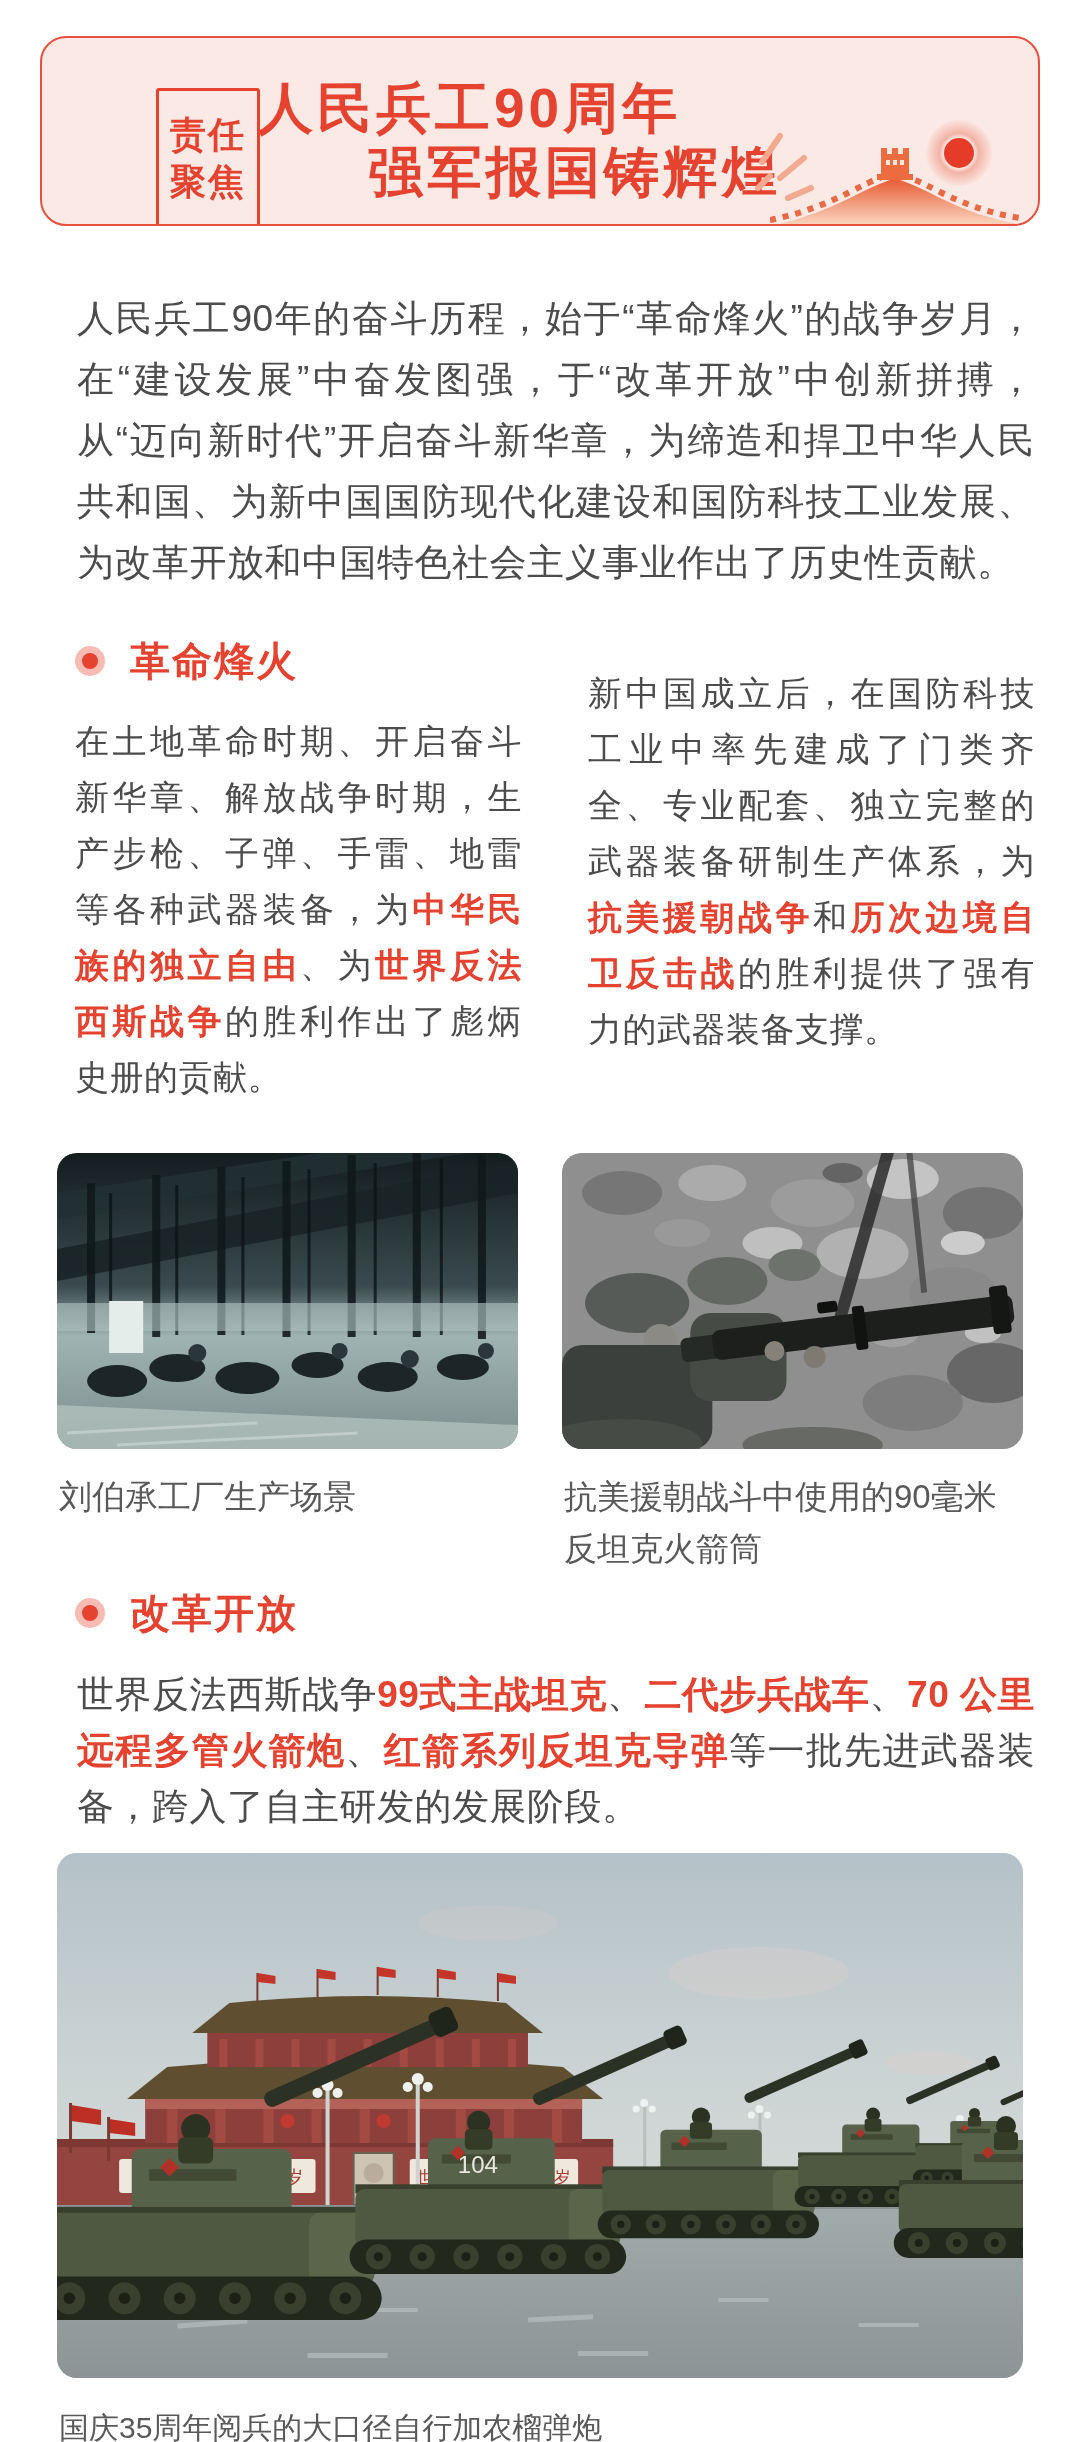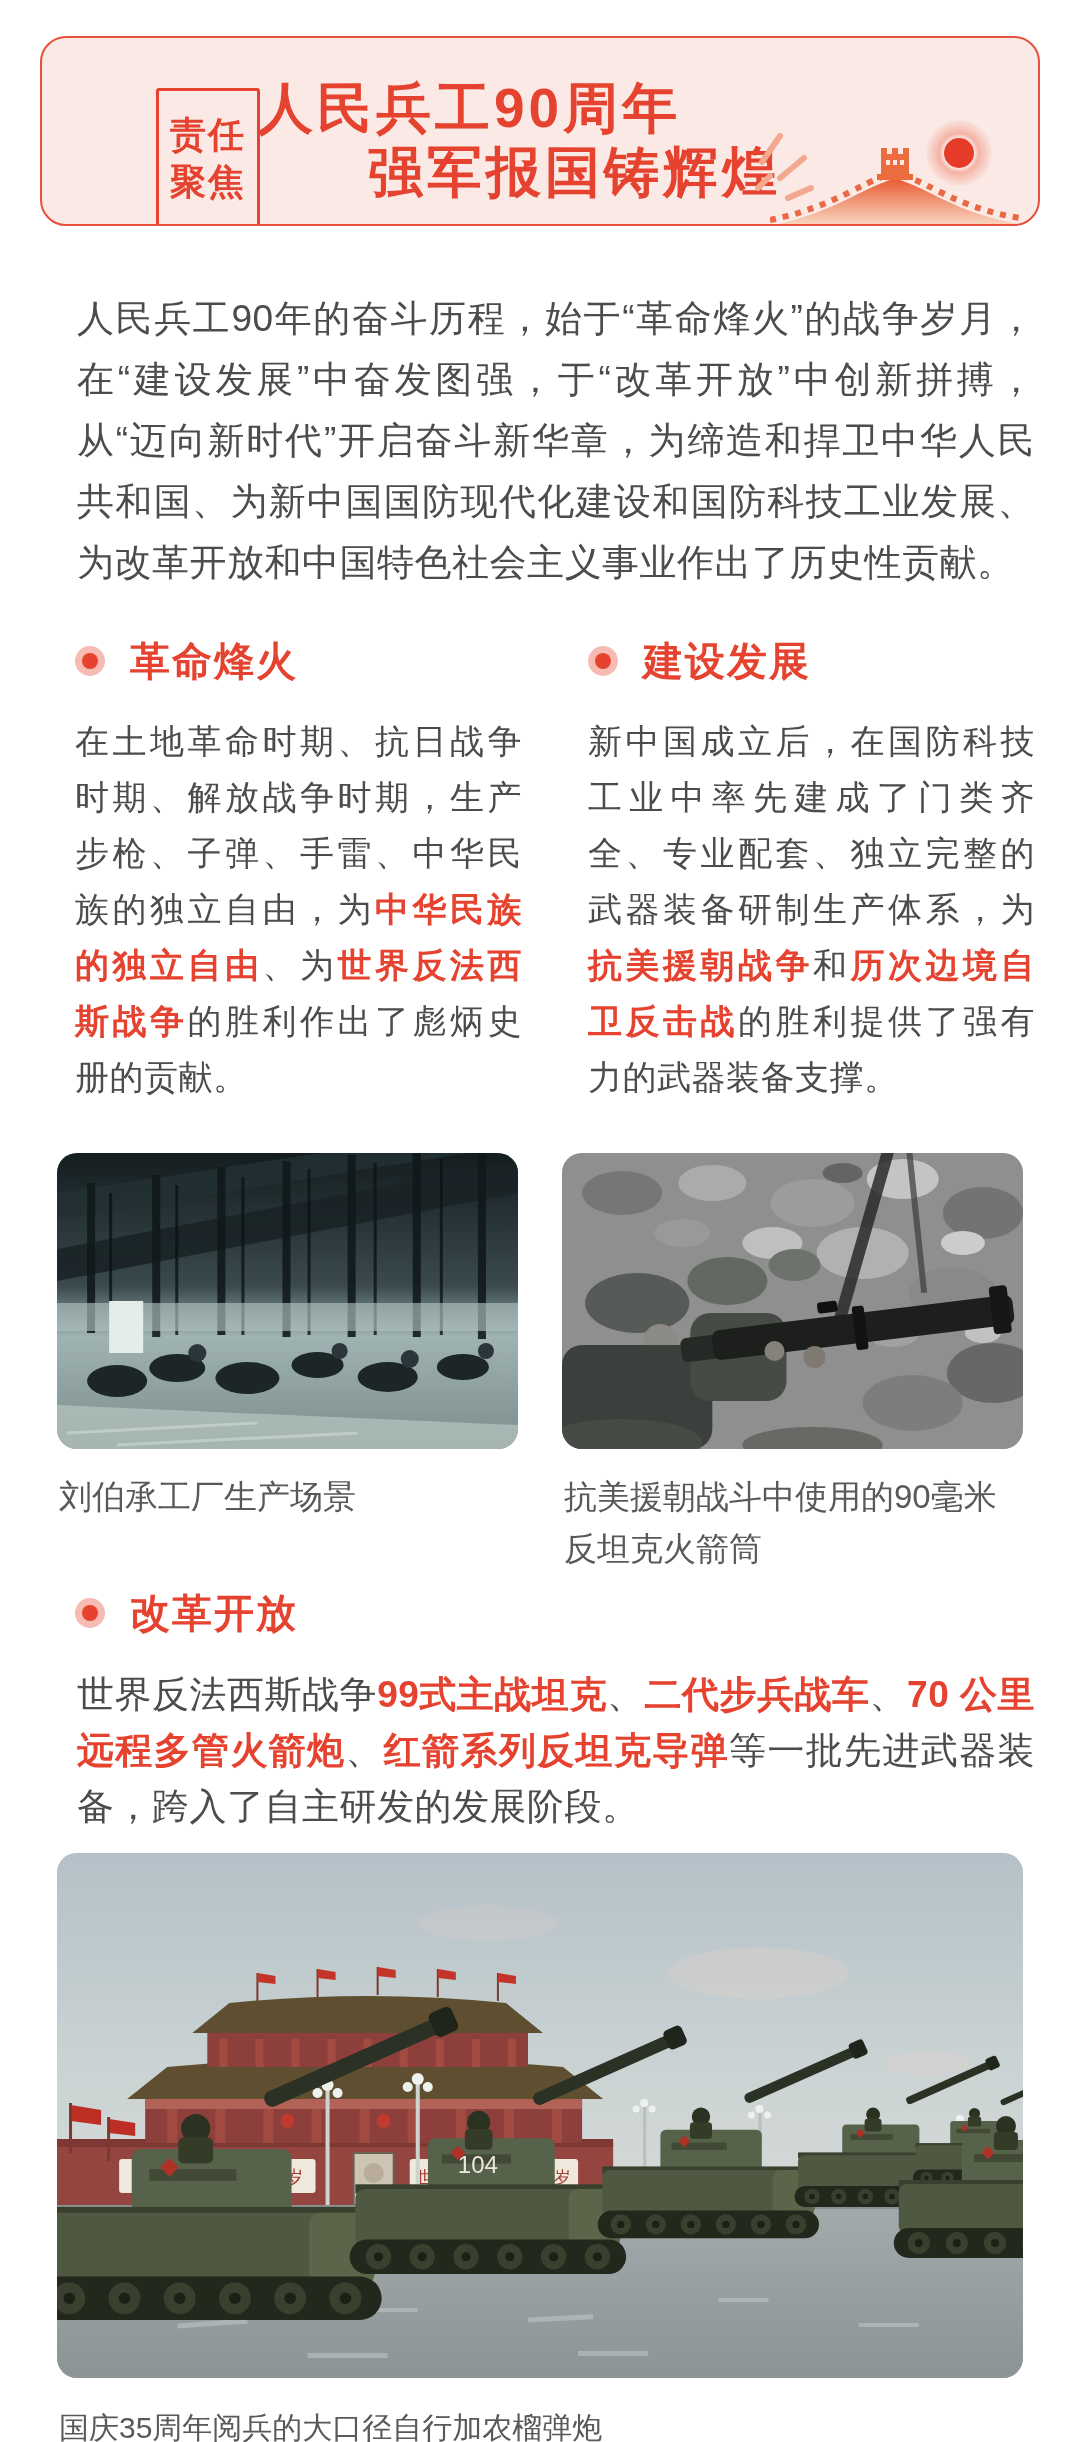--- a/index.html
+++ b/index.html
@@ -117,28 +117,24 @@
   </header>
 
   <p class="intro">人民兵工90年的奋斗历程，始于“革命烽火”的战争岁月，在“建设发展”中奋发图强，于“改革开放”中创新拼搏，从“迈向新时代”开启奋斗新华章，为缔造和捍卫中华人民共和国、为新中国国防现代化建设和国防科技工业发展、为改革开放和中国特色社会主义事业作出了历史性贡献。</p>
 
   <div class="cols">
     <section>
       <div class="sec-head">
         <span class="dot"></span>
         <span class="sec-title">革命烽火</span>
       </div>
-      <p class="col-body"><span>在土地革命时期、抗日战争时期、解放战争时期，生产步枪、子弹、手雷、中华民族的独立自由，为</span><span class="em">中华民族的独立自由</span><span>、为</span><span class="em">世界反法西斯战争</span><span>的胜利作出了彪炳史册的贡献。</span></p>
+      <p class="col-body"><span>在土地革命时期、开启奋斗新华章、解放战争时期，生产步枪、子弹、手雷、地雷等各种武器装备，为</span><span class="em">中华民族的独立自由</span><span>、为</span><span class="em">世界反法西斯战争</span><span>的胜利作出了彪炳史册的贡献。</span></p>
     </section>
 
     <section>
-      <div class="sec-head">
-        <span class="dot"></span>
-        <span class="sec-title">建设发展</span>
-      </div>
       <p class="col-body"><span>新中国成立后，在国防科技工业中率先建成了门类齐全、专业配套、独立完整的武器装备研制生产体系，为</span><span class="em">抗美援朝战争</span><span>和</span><span class="em">历次边境自卫反击战</span><span>的胜利提供了强有力的武器装备支撑。</span></p>
     </section>
   </div>
 
   <div class="photos">
 
     <figure>
       <div class="photo">
         <svg viewBox="0 0 460 296" preserveAspectRatio="none">
           <defs>

